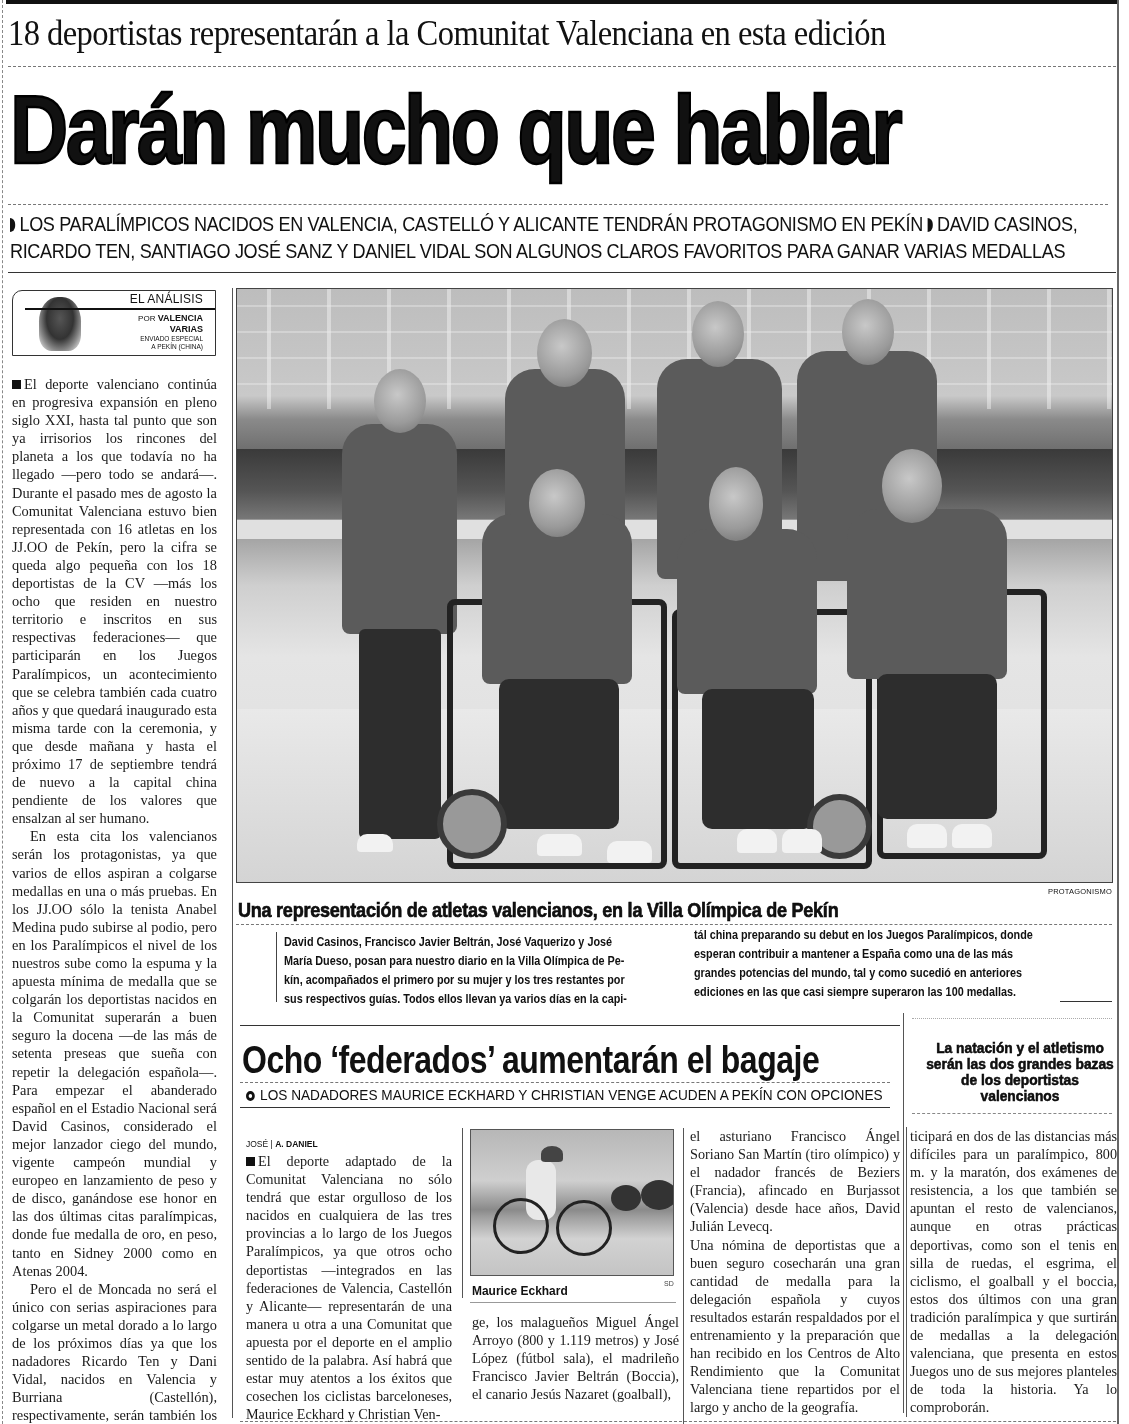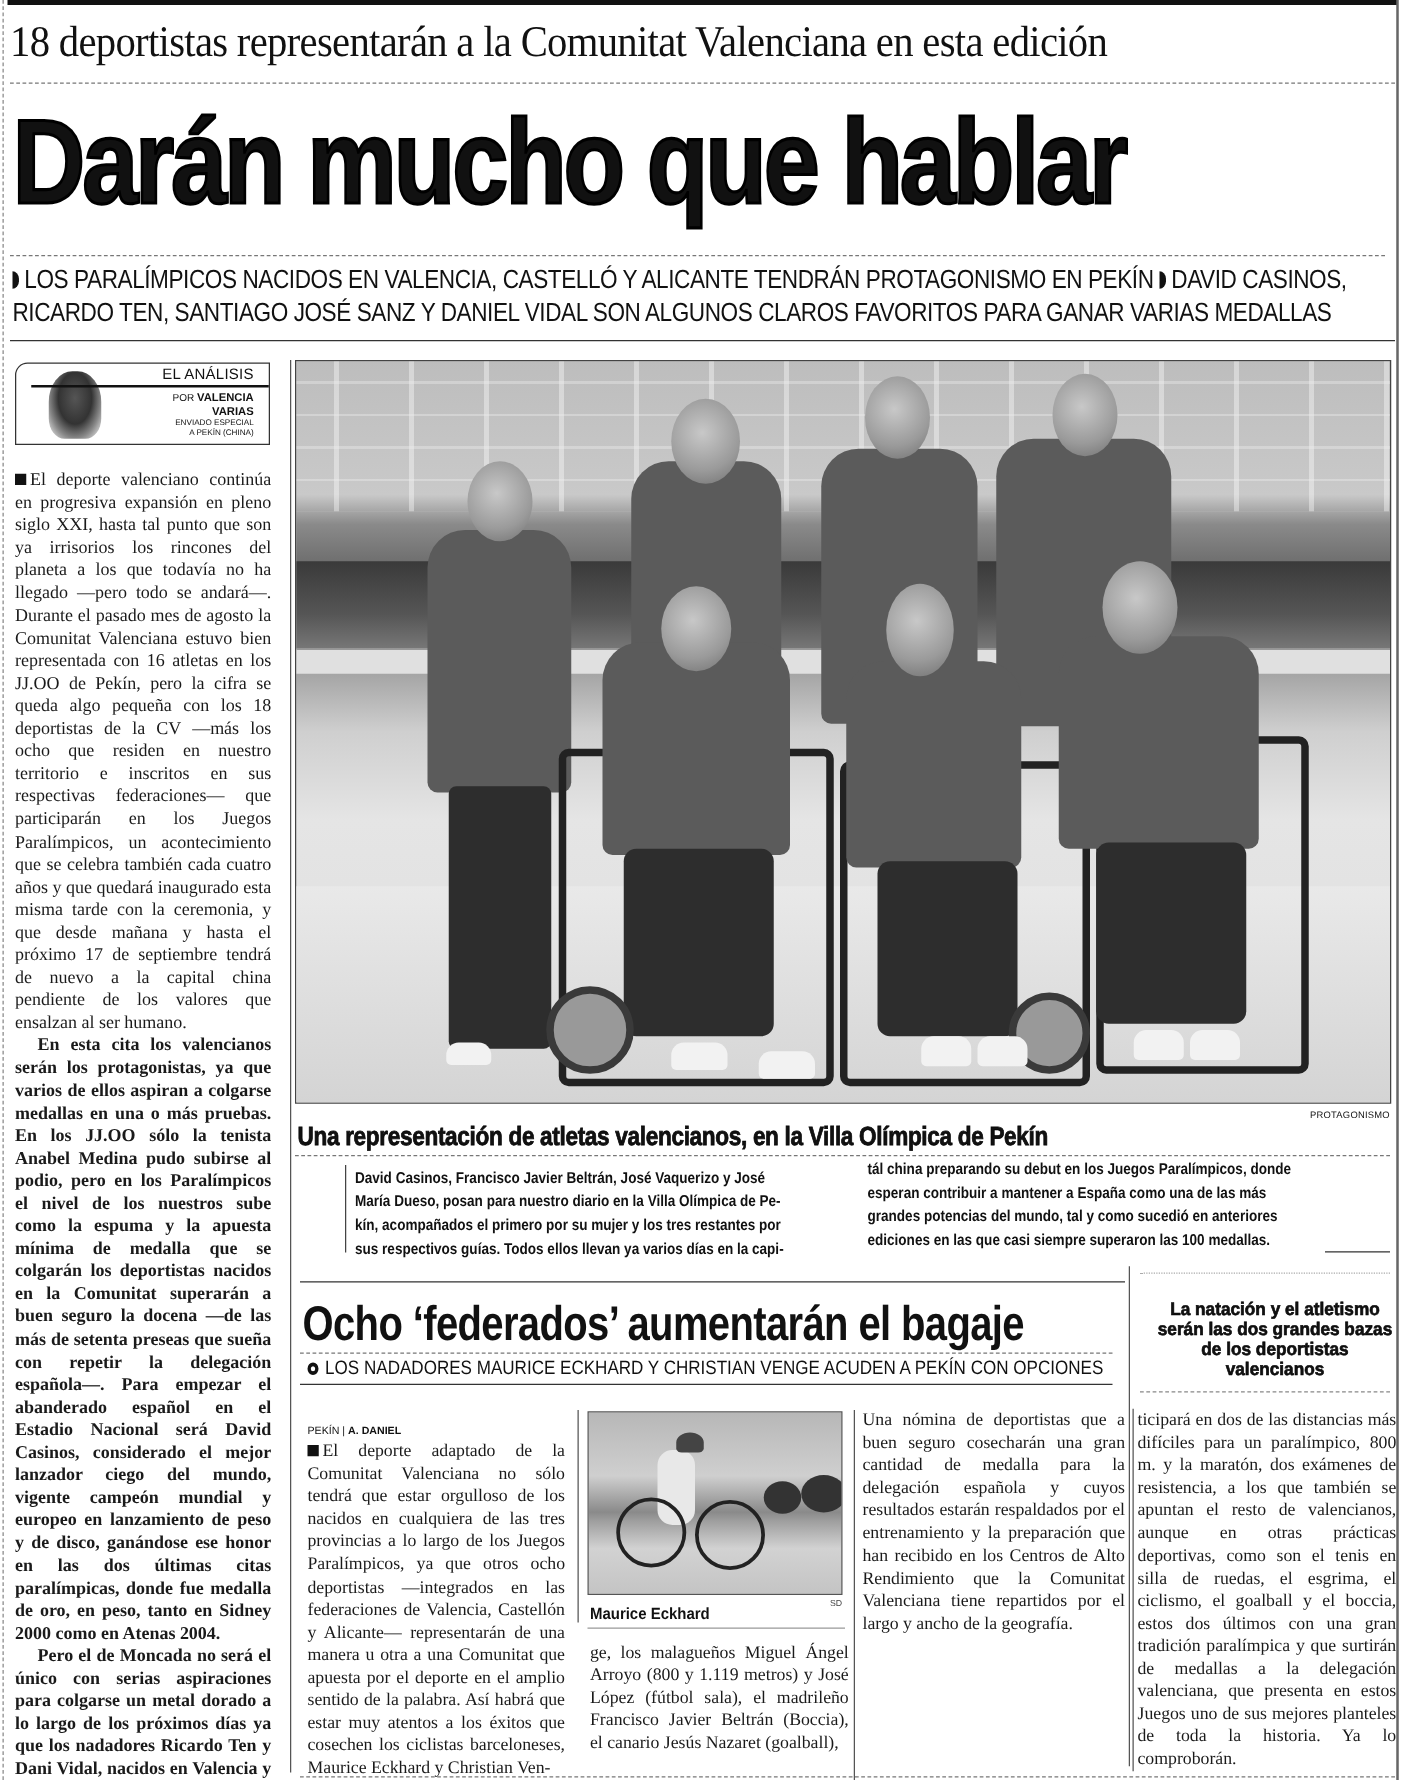--- a/index.html
+++ b/index.html
@@ -22,21 +22,21 @@
   .analysis-box { position: absolute; left: 12px; top: 290px; width: 204px; height: 66px; border: 1px solid #333; border-radius: 10px 0 0 0; }
   .analysis-photo { position: absolute; left: 26px; top: 6px; width: 42px; height: 54px; background: radial-gradient(ellipse at 50% 40%, #555 0%, #333 45%, #888 70%, #fff 100%); border-radius: 45% 45% 30% 30%; }
   .analysis-title { position: absolute; right: 12px; top: 1px; font-family: "Liberation Sans", sans-serif; font-size: 12px; letter-spacing: 0.2px; }
   .analysis-bar { position: absolute; left: 12px; right: 0; top: 17px; height: 2px; background: #111; }
   .analysis-by { position: absolute; right: 12px; top: 22px; font-family: "Liberation Sans", sans-serif; font-size: 8px; text-align: right; line-height: 10px; }
   .analysis-by b { font-weight: 900; font-size: 9px; }
   .analysis-role { font-size: 6.5px; display: block; line-height: 8px; }
 
   .body-text { font-family: "Liberation Serif", "DejaVu Serif", serif; font-size: 14.4px; line-height: 18.1px; text-align: justify; hyphens: manual; color: #1a1a1a; }
   .body-text p { margin: 0; }
-  .body-text p.indent { text-indent: 18px; font-weight: bold; }
+  .body-text p.indent { text-indent: 18px; }
   .sq { display: inline-block; width: 9px; height: 9px; background: #111; margin-right: 3px; vertical-align: 0px; }
 
   .left-body { position: absolute; left: 12px; top: 375px; width: 205px; }
 
   
   .photo { position: absolute; left: 236px; top: 288px; width: 877px; height: 595px; border: 1px solid #444; overflow: hidden;
     background:
       radial-gradient(ellipse 60px 70px at 315px 345px, #d9d9d9 0%, transparent 100%),
       linear-gradient(180deg, #bdbdbd 0%, #c9c9c9 18%, #8a8a8a 22%, #6a6a6a 28%, #999 40%, #cfcfcf 50%, #e5e5e5 62%, #dcdcdc 100%); }
   .photo .bg-struct { position: absolute; left: 0; right: 0; top: 0; height: 120px; background: repeating-linear-gradient(90deg, transparent 0 30px, rgba(255,255,255,.55) 30px 34px, transparent 34px 60px), repeating-linear-gradient(0deg, transparent 0 24px, rgba(255,255,255,.4) 24px 26px); opacity: .7; }
@@ -191,21 +191,21 @@
 <div class="sec-rule-top"></div>
 <div class="sec-vrule"></div>
 <h2 class="sec2-title">Ocho ‘federados’ aumentarán el bagaje</h2>
 <div class="sec2-rule1"></div>
 <div class="sec2-sub">
   <span class="circle-bullet"></span><span>LOS NADADORES MAURICE ECKHARD Y CHRISTIAN VENGE ACUDEN A PEKÍN CON OPCIONES</span>
 </div>
 <div class="sec2-rule2"></div>
 
 <div class="byline2">
-  <span>PEKÍN |</span>
+  <span>JOSÉ |</span>
   <b>A. DANIEL</b>
 </div>
 <div class="col2">
   <div class="body-text">
       <p><span class="sq"></span><span>El deporte adaptado de la Comunitat Valenciana no sólo tendrá que estar orgulloso de los nacidos en cualquiera de las tres provincias a lo largo de los Juegos Paralímpicos, ya que otros ocho deportistas —integrados en las federaciones de Valencia, Castellón y Alicante— representarán de una manera u otra a una Comunitat que apuesta por el deporte en el amplio sentido de la palabra. Así habrá que estar muy atentos a los éxitos que cosechen los ciclistas barceloneses, Maurice Eckhard y Christian Ven-</span></p>
     </div>
 </div>
 
 <div class="eck-vr"></div>
 <div class="eck-photo">
@@ -221,20 +221,21 @@
 <div class="rule" style="left:470px;top:1302px;width:206px;border-top-style:solid;border-color:#999;"></div>
 <div class="col3">
   <div class="body-text">
       <p>ge, los malagueños Miguel Ángel Arroyo (800 y 1.119 metros) y José López (fútbol sala), el madrileño Francisco Javier Beltrán (Boccia), el canario Jesús Nazaret (goalball),</p>
     </div>
 </div>
 
 <div class="eck-vr2"></div>
 <div class="col4">
   <div class="body-text">
+    <p>el asturiano Francisco Ángel Soriano San Martín (tiro olímpico) y el nadador francés de Beziers (Francia), afincado en Burjassot (Valencia) desde hace años, David Julián Levecq.</p>
     <p>Una nómina de deportistas que a buen seguro cosecharán una gran cantidad de medalla para la delegación española y cuyos resultados estarán respaldados por el entrenamiento y la preparación que han recibido en los Centros de Alto Rendimiento que la Comunitat Valenciana tiene repartidos por el largo y ancho de la geografía.</p>
   </div>
 </div>
 
 <div class="col5-vr"></div>
 <div class="col5">
   <div class="body-text">
       <p>ticipará en dos de las distancias más difíciles para un paralímpico, 800 m. y la maratón, dos exámenes de resistencia, a los que también se apuntan el resto de valencianos, aunque en otras prácticas deportivas, como son el tenis en silla de ruedas, el esgrima, el ciclismo, el goalball y el boccia, estos dos últimos con una gran tradición paralímpica y que surtirán de medallas a la delegación valenciana, que presenta en estos Juegos uno de sus mejores planteles de toda la historia. Ya lo comproborán.</p>
     </div>
 </div>

